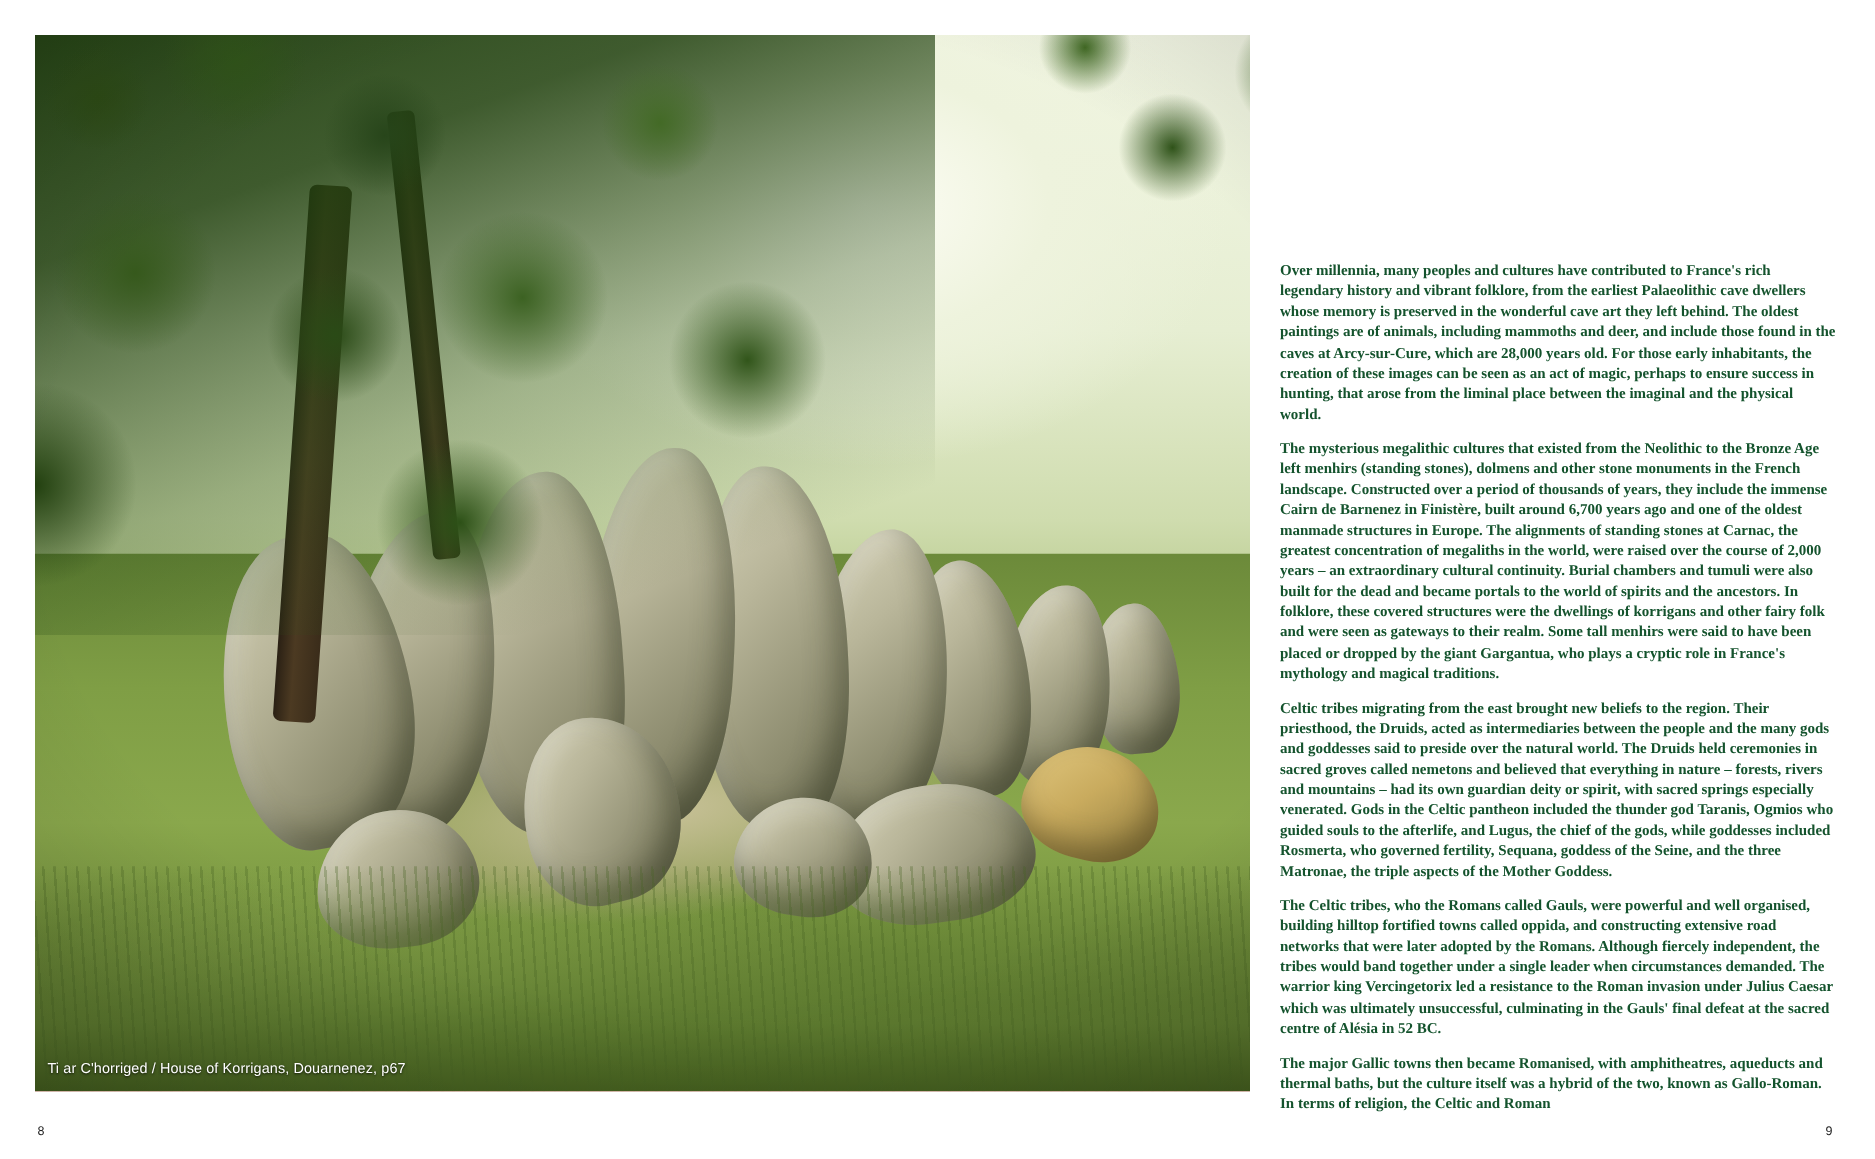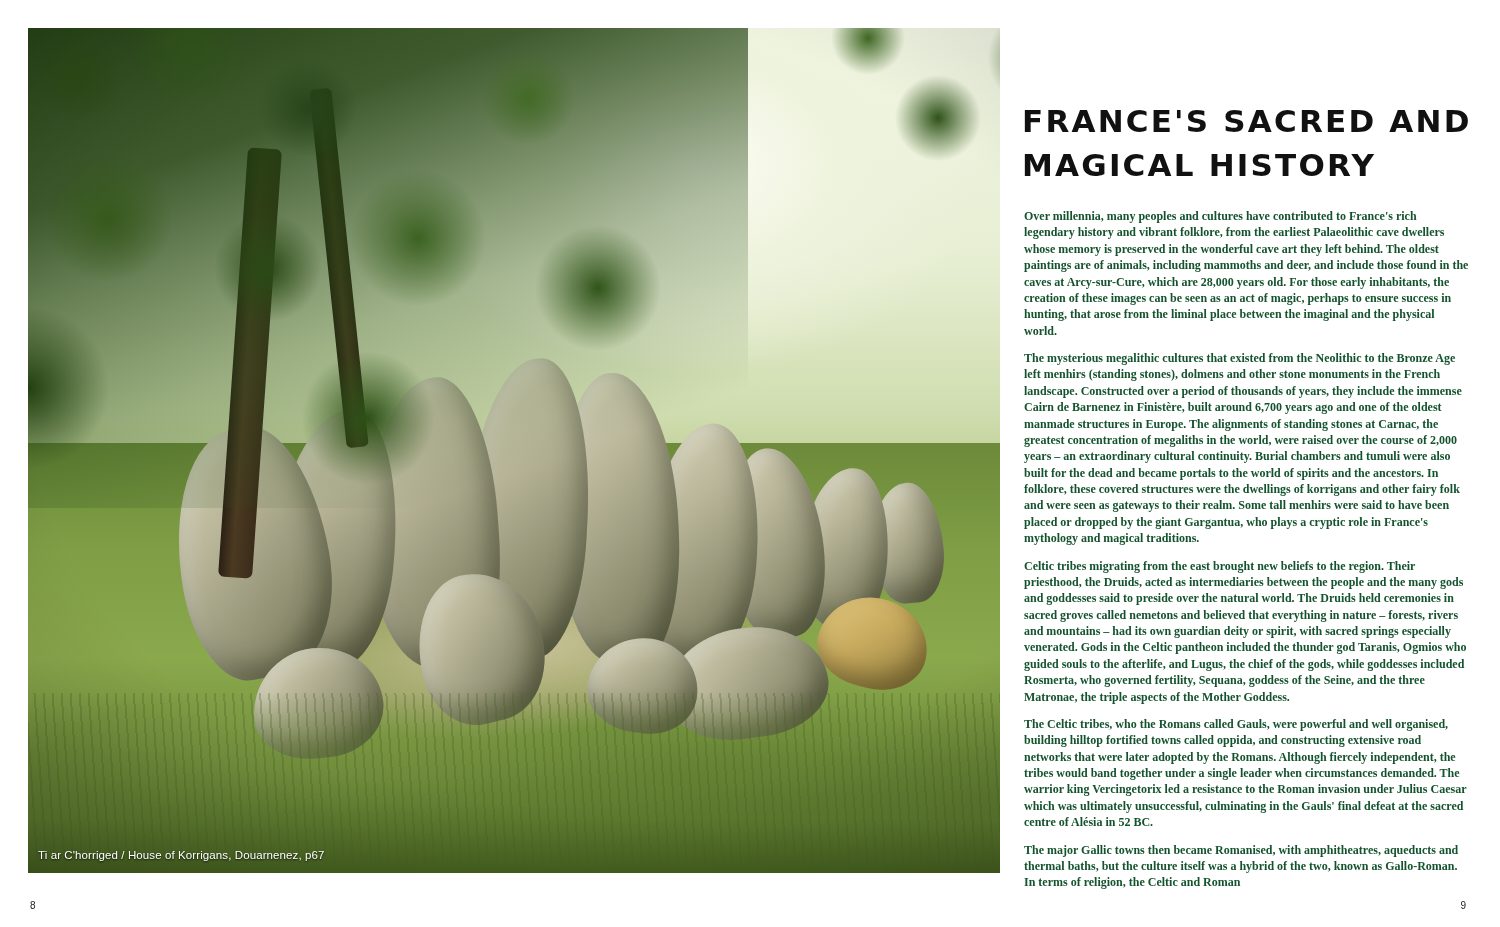--- a/index.html
+++ b/index.html
@@ -231,24 +231,20 @@
       <div class="trunk2"></div>
       <div class="canopy"></div>
       <div class="canopy-right"></div>
       <div class="vignette"></div>
       <div class="photo-caption">Ti ar C'horriged / House of Korrigans, Douarnenez, p67</div>
     </div>
     <div class="folio folio-left">8</div>
   </div>
 
   <div class="page-right">
-    <h1 class="headline">
-      <span class="l1">France's Sacred and</span>
-      <span class="l2">Magical History</span>
-    </h1>
 
     <div class="body-col">
       <p>Over millennia, many peoples and cultures have contributed to France's rich legendary history and vibrant folklore, from the earliest Palaeolithic cave dwellers whose memory is preserved in the wonderful cave art they left behind. The oldest paintings are of animals, including mammoths and deer, and include those found in the caves at Arcy-sur-Cure, which are 28,000 years old. For those early inhabitants, the creation of these images can be seen as an act of magic, perhaps to ensure success in hunting, that arose from the liminal place between the imaginal and the physical world.</p>
       <p>The mysterious megalithic cultures that existed from the Neolithic to the Bronze Age left menhirs (standing stones), dolmens and other stone monuments in the French landscape. Constructed over a period of thousands of years, they include the immense Cairn de Barnenez in Finistère, built around 6,700 years ago and one of the oldest manmade structures in Europe. The alignments of standing stones at Carnac, the greatest concentration of megaliths in the world, were raised over the course of 2,000 years – an extraordinary cultural continuity. Burial chambers and tumuli were also built for the dead and became portals to the world of spirits and the ancestors. In folklore, these covered structures were the dwellings of korrigans and other fairy folk and were seen as gateways to their realm. Some tall menhirs were said to have been placed or dropped by the giant Gargantua, who plays a cryptic role in France's mythology and magical traditions.</p>
       <p>Celtic tribes migrating from the east brought new beliefs to the region. Their priesthood, the Druids, acted as intermediaries between the people and the many gods and goddesses said to preside over the natural world. The Druids held ceremonies in sacred groves called nemetons and believed that everything in nature – forests, rivers and mountains – had its own guardian deity or spirit, with sacred springs especially venerated. Gods in the Celtic pantheon included the thunder god Taranis, Ogmios who guided souls to the afterlife, and Lugus, the chief of the gods, while goddesses included Rosmerta, who governed fertility, Sequana, goddess of the Seine, and the three Matronae, the triple aspects of the Mother Goddess.</p>
       <p>The Celtic tribes, who the Romans called Gauls, were powerful and well organised, building hilltop fortified towns called oppida, and constructing extensive road networks that were later adopted by the Romans. Although fiercely independent, the tribes would band together under a single leader when circumstances demanded. The warrior king Vercingetorix led a resistance to the Roman invasion under Julius Caesar which was ultimately unsuccessful, culminating in the Gauls' final defeat at the sacred centre of Alésia in 52 BC.</p>
       <p>The major Gallic towns then became Romanised, with amphitheatres, aqueducts and thermal baths, but the culture itself was a hybrid of the two, known as Gallo-Roman. In terms of religion, the Celtic and Roman</p>
     </div>
 
     <div class="folio folio-right">9</div>

